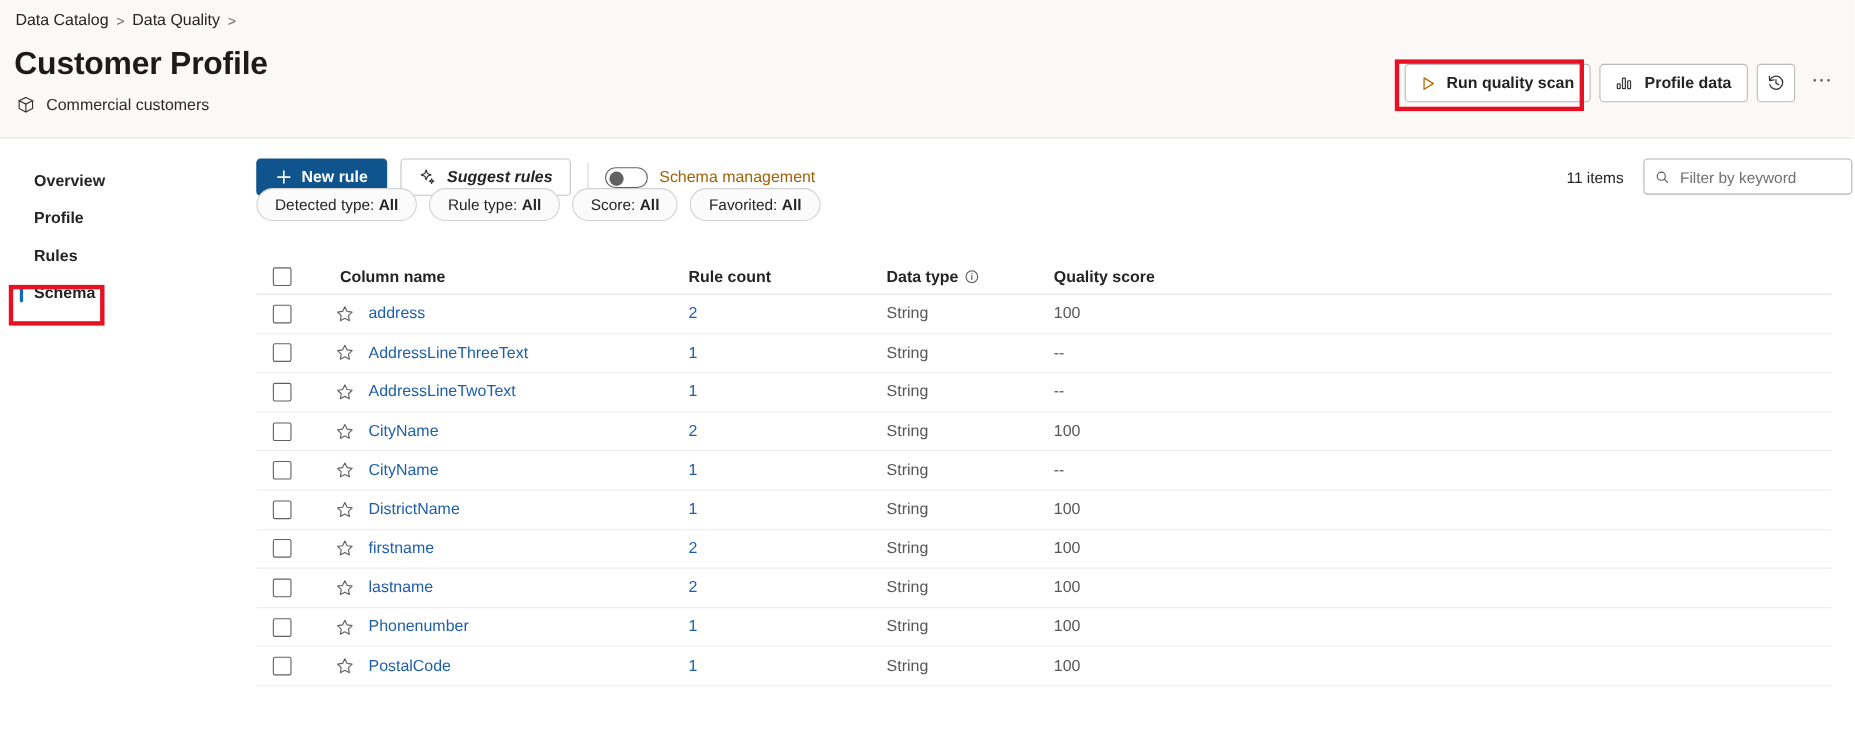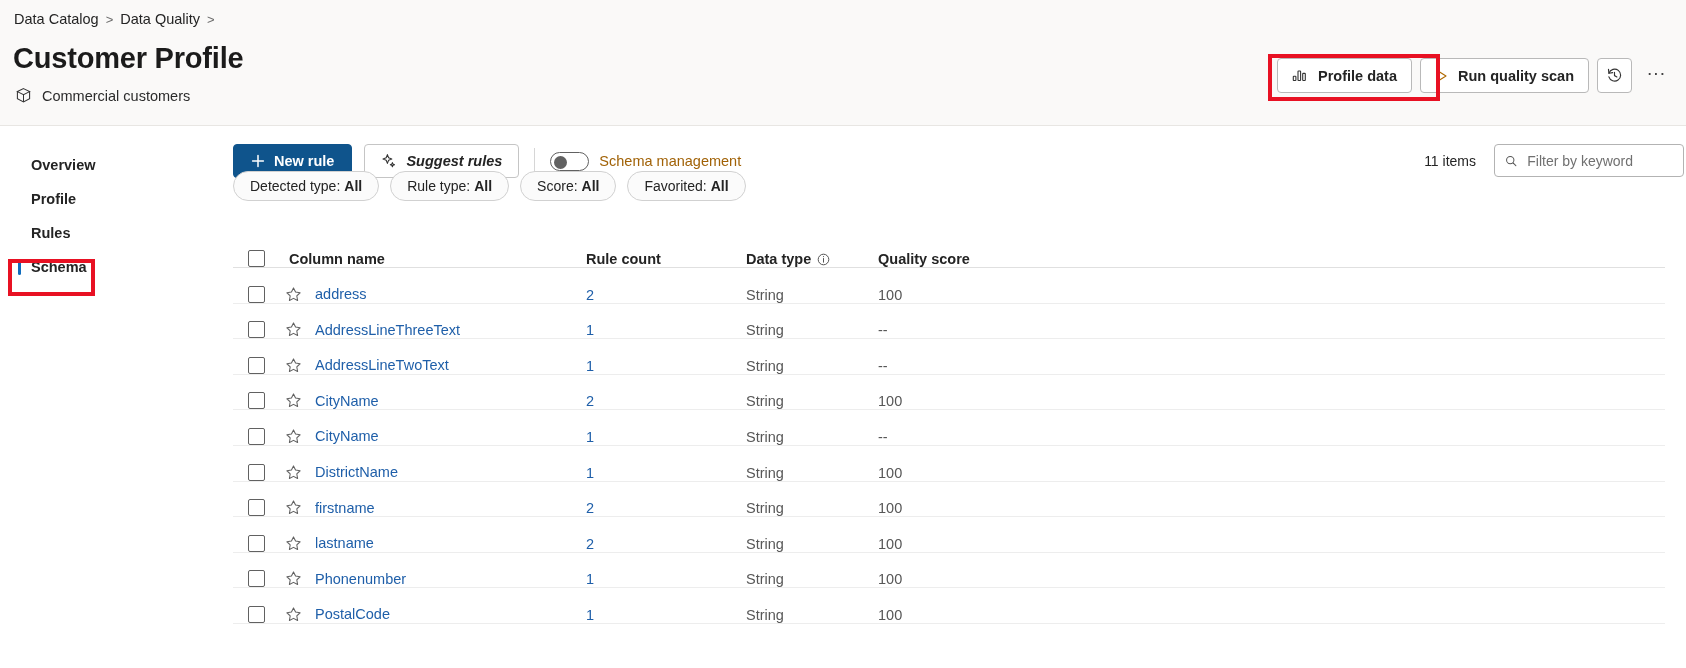--- a/index.html
+++ b/index.html
@@ -267,24 +267,25 @@
   .pill b { font-weight: 700; margin-left: 4px; }
 
   
   .table {
     position: absolute;
     left: 0; top: 109px;
     width: 1432px;
   }
   .trow {
     display: flex;
-    align-items: flex-end;
+    align-items: center;
     height: 35.6px;
     border-bottom: 1px solid #ededed;
     font-size: 14.5px;
+    gap: 20px;
   }
   .thead {
     height: 32px;
     border-bottom: 1px solid #e0e0e0;
     font-weight: 700;
     color: #242424;
   }
   .c-check { width: 52px; flex: 0 0 52px; display: flex; align-items: center; padding-left: 15px; }
   .c-name  { width: 301px; flex: 0 0 301px; display: flex; align-items: center; gap: 13px; }
   .c-rule  { width: 160px; flex: 0 0 160px; }
@@ -326,33 +327,33 @@
     <svg class="cube" width="17" height="17" viewBox="0 0 17 17" fill="none" stroke="#333" stroke-width="1.05">
       <path d="M8.5 1.6 L14.6 4.6 L8.5 7.6 L2.4 4.6 Z"></path>
       <path d="M2.4 4.6 L2.4 11.6 L8.5 14.9 L14.6 11.6 L14.6 4.6"></path>
       <path d="M8.5 7.6 L8.5 14.9"></path>
     </svg>
     <span>Commercial customers</span>
   </div>
 
   <div class="header-actions">
     <button class="btn">
+      <svg width="13" height="14" viewBox="0 0 13 14" fill="none" stroke="#b06a00" stroke-width="1.15">
+        <path d="M2.6 1.8 L11 7 L2.6 12.2 Z" stroke-linejoin="round"></path>
+      </svg>
+      <span>Run quality scan</span>
+    </button>
+
+    <button class="btn">
       <svg width="16" height="15" viewBox="0 0 16 15" fill="none" stroke="#333" stroke-width="1.1">
         <rect x="1.3" y="8.2" width="2.6" height="4.3" rx="0.6"></rect>
         <rect x="6.0" y="3.0" width="2.6" height="9.5" rx="0.6"></rect>
         <rect x="10.7" y="5.4" width="2.6" height="7.1" rx="0.6"></rect>
       </svg>
       <span>Profile data</span>
-    </button>
-
-    <button class="btn">
-      <svg width="13" height="14" viewBox="0 0 13 14" fill="none" stroke="#b06a00" stroke-width="1.15">
-        <path d="M2.6 1.8 L11 7 L2.6 12.2 Z" stroke-linejoin="round"></path>
-      </svg>
-      <span>Run quality scan</span>
     </button>
 
     <button class="btn icon-only">
       <svg width="17" height="17" viewBox="0 0 17 17" fill="none" stroke="#333" stroke-width="1.15">
         <path d="M3.0 6.1 A6 6 0 1 1 2.9 9.9" stroke-linecap="round"></path>
         <path d="M2.5 2.4 L2.9 6.3 L6.7 5.6" stroke-linejoin="round" stroke-linecap="round"></path>
         <path d="M8.5 5.4 L8.5 8.6 L10.9 9.9" stroke-linecap="round"></path>
       </svg>
     </button>
 

